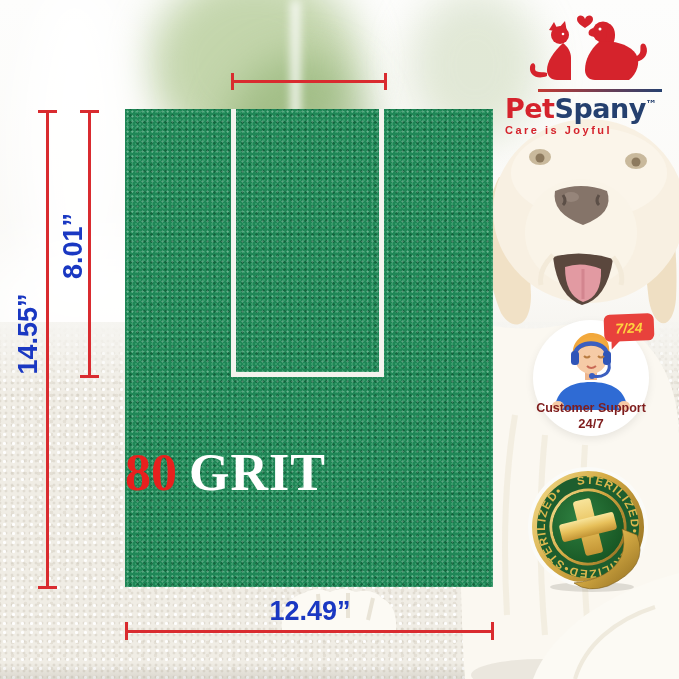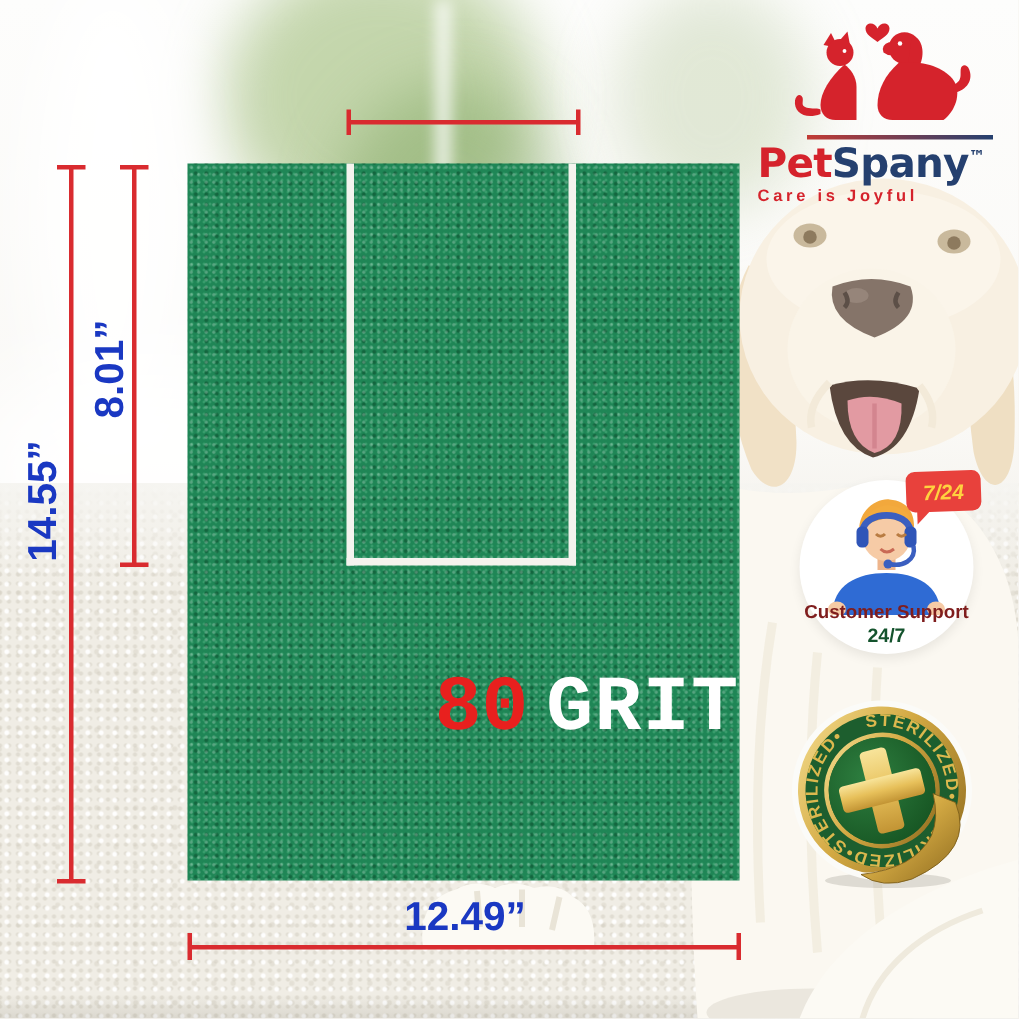--- a/index.html
+++ b/index.html
@@ -29,39 +29,39 @@
   .panel{position:absolute;left:125px;top:109px;width:368px;height:478px;z-index:4;background-color:#1f8656;
     background-image:
       radial-gradient(circle, rgba(255,255,255,.25) 0 .8px, rgba(255,255,255,0) 1.4px),
       radial-gradient(circle, rgba(6,62,34,.45) 0 1px, rgba(0,0,0,0) 1.6px),
       radial-gradient(circle, rgba(140,230,180,.22) 0 .7px, rgba(0,0,0,0) 1.2px);
     background-size:5px 5px,7px 7px,4px 4px;background-position:0 0,2px 3px,1px 1px;}
   .notch-line{position:absolute;background:#f4f3ee;}
   .notch-left{left:106px;top:0;width:5px;height:268px;}
   .notch-right{left:254px;top:0;width:5px;height:268px;}
   .notch-bottom{left:106px;top:263px;width:153px;height:5px;}
-  .grit{position:absolute;left:0;top:338px;width:100%;text-align:right;font-family:Liberation Mono, monospace;font-weight:bold;font-size:52px;line-height:1;}
+  .grit{position:absolute;left:0;top:338px;width:100%;text-align:left;font-family:Liberation Serif, serif;font-weight:bold;font-size:52px;line-height:1;}
   .grit-num{color:#e8201e;margin-right:12px;}
   .grit-word{color:#ffffff;letter-spacing:1px;}
   
   .dim-el{position:absolute;background:#d92b2f;z-index:6;}
   .dim-label{position:absolute;font-weight:bold;font-size:27px;color:#1a38c2;z-index:6;text-align:center;}
   .vlabel{width:140px;height:32px;line-height:32px;transform:rotate(-90deg);}
   
   .logo{position:absolute;left:505px;top:12px;width:170px;z-index:7;text-align:left;}
   .logo-underline{margin:1px auto 0 33px;width:124px;height:2.5px;background:linear-gradient(90deg,#c23b35,#25406f);}
   .logo-name{font-family:"DejaVu Sans",sans-serif;font-weight:bold;font-size:27px;line-height:1.1;margin-top:2px;letter-spacing:-.5px;}
   .logo-red{color:#d5232c;}
   .logo-navy{color:#25406f;}
   .logo-name sup{font-size:11px;letter-spacing:0;}
   .logo-tagline{font-weight:bold;font-size:11px;color:#d5232c;letter-spacing:2.5px;margin-top:1px;}
   
   .support-badge{position:absolute;left:533px;top:320px;width:116px;height:116px;border-radius:50%;background:#fff;box-shadow:0 3px 8px rgba(0,0,0,.08);z-index:7;}
   .support-text1{position:absolute;left:0;top:81px;width:100%;text-align:center;font-size:12.5px;font-weight:bold;color:#7f1d1d;}
-  .support-text2{position:absolute;left:0;top:96px;width:100%;text-align:center;font-size:13px;font-weight:bold;color:#14532d;}
+  .support-text2{position:absolute;left:0;top:96px;width:100%;text-align:center;font-size:13px;font-weight:bold;color:#7f1d1d;}
   .bubble{position:absolute;left:604px;top:314px;width:50px;height:27px;background:#e8413c;border-radius:6px;transform:rotate(-2deg);z-index:8;display:flex;align-items:center;justify-content:center;font-weight:bold;font-style:italic;font-size:14px;color:#ffd23f;}
   .bubble::after{content:"";position:absolute;left:7px;bottom:-8px;width:0;height:0;border-top:9px solid #e8413c;border-right:9px solid transparent;}
   
   .steril{position:absolute;left:526px;top:463px;width:126px;height:130px;z-index:7;}
 </style>
 </head>
 <body>
 
 <div class="stage">
 

